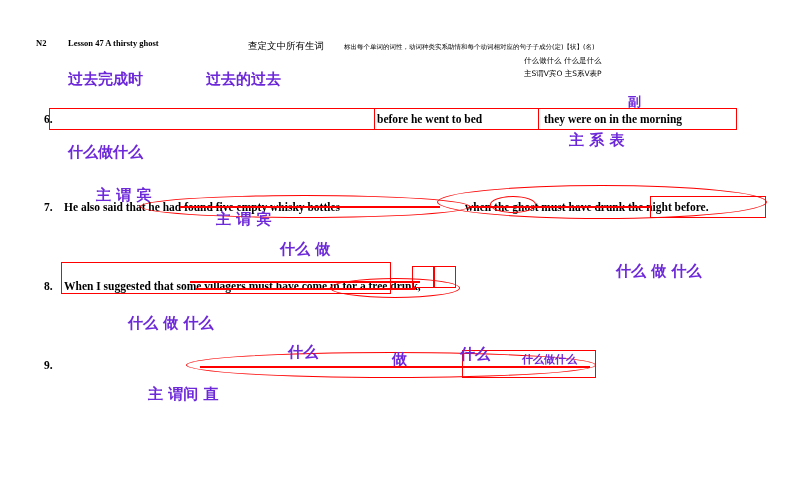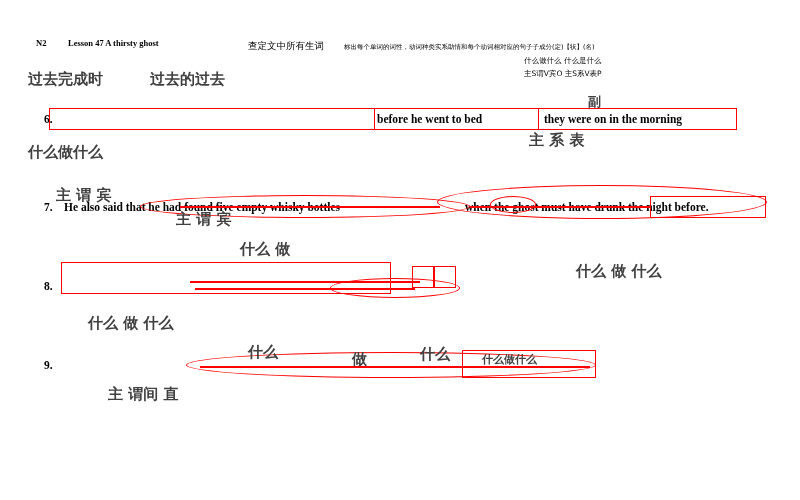--- a/index.html
+++ b/index.html
@@ -57,24 +57,25 @@
     white-space: nowrap;
   }
   .num {
     font-size: 11.5px;
     font-weight: bold;
     font-family: "Liberation Serif", serif;
   }
 
   
   .ann {
-    color: #404040;
+    color: #6d28d9;
     font-family: "DejaVu Sans", sans-serif;
     font-weight: bold;
     white-space: nowrap;
+    margin-left: 40px;
   }
   .ann-lg { font-size: 15px; }
   .ann-md { font-size: 13px; }
   .ann-sm { font-size: 11px; }
 
   
   .box {
     border: 1.6px solid #ff0000;
     box-sizing: border-box;
   }
@@ -96,21 +97,21 @@
 <div id="page">
 
   <div class="abs hdr-left">N2</div>
   <div class="abs hdr-title">Lesson 47 A thirsty ghost</div>
   <div class="abs hdr-cn">查定文中所有生词</div>
   <div class="abs hdr-cn-small">标出每个单词的词性，动词种类实系助情和每个动词相对应的句子子成分(定)【状】(名)</div>
   <div class="abs hdr-cn-r1">什么做什么        什么是什么</div>
   <div class="abs hdr-cn-r2">主S谓V宾O      主S系V表P</div>
 
   <div class="abs ann ann-lg" style="left:28px; top:70px;">过去完成时</div>
-  <div class="abs ann ann-lg" style="left:150px; top:70px;text-align:right;">过去的过去</div>
+  <div class="abs ann ann-lg" style="left:166px; top:70px;text-align:right;">过去的过去</div>
 
   <div class="abs num" style="left:44px; top:113px;">6.</div>
   <div class="abs sent" style="left:377px; top:113px;">before he went to bed</div>
   <div class="abs sent" style="left:544px; top:113px;">they were on in the morning</div>
 
   <div class="abs box" style="left:49px; top:108px; width:688px; height:22px;"></div>
   <div class="abs box" style="left:374px; top:108px; width:165px; height:22px;"></div>
 
   <div class="abs ann ann-md" style="left:588px; top:93px;">副</div>
   <div class="abs ann ann-lg" style="left:529px; top:131px;">主  系 表</div>
@@ -131,20 +132,21 @@
   <div class="abs hline" style="left:180px; top:206px; width:260px;"></div>
   <div class="abs hline" style="left:470px; top:206px; width:180px;"></div>
   <div class="abs ell" style="left:490px; top:196px; width:46px; height:17px;"></div>
 
   <div class="abs ann ann-lg" style="left:176px; top:210px;">主    谓          宾</div>
   <div class="abs ann ann-lg" style="left:240px; top:240px;">什么          做</div>
 
   <div class="abs ann ann-lg" style="left:576px; top:262px;">什么    做  什么</div>
 
   <div class="abs num" style="left:44px; top:280px;">8.</div>
+  <div class="abs sent" style="left:64px; top:280px;">When I suggested that some villagers must have come in for a free drink,</div>
 
   <div class="abs box" style="left:61px; top:262px; width:330px; height:32px;"></div>
 
   <div class="abs box" style="left:412px; top:266px; width:22px; height:22px;"></div>
   <div class="abs box" style="left:434px; top:266px; width:22px; height:22px;"></div>
 
   <div class="abs ell" style="left:330px; top:278px; width:130px; height:20px;"></div>
 
   <div class="abs hline" style="left:190px; top:281px; width:230px;"></div>
   <div class="abs hline" style="left:195px; top:288px; width:220px;"></div>

